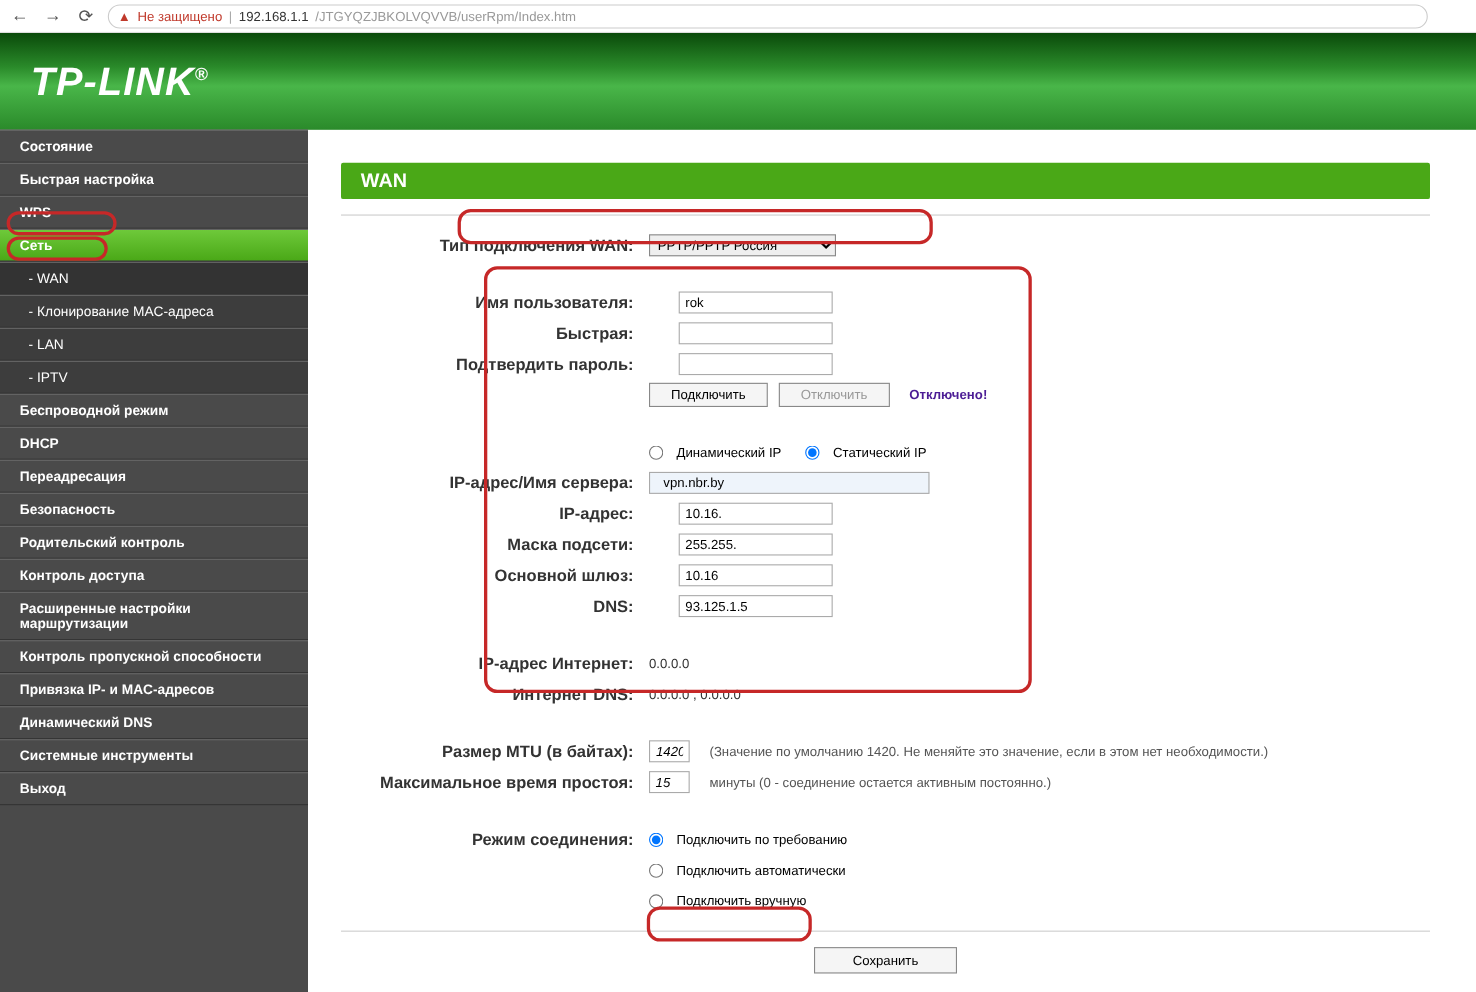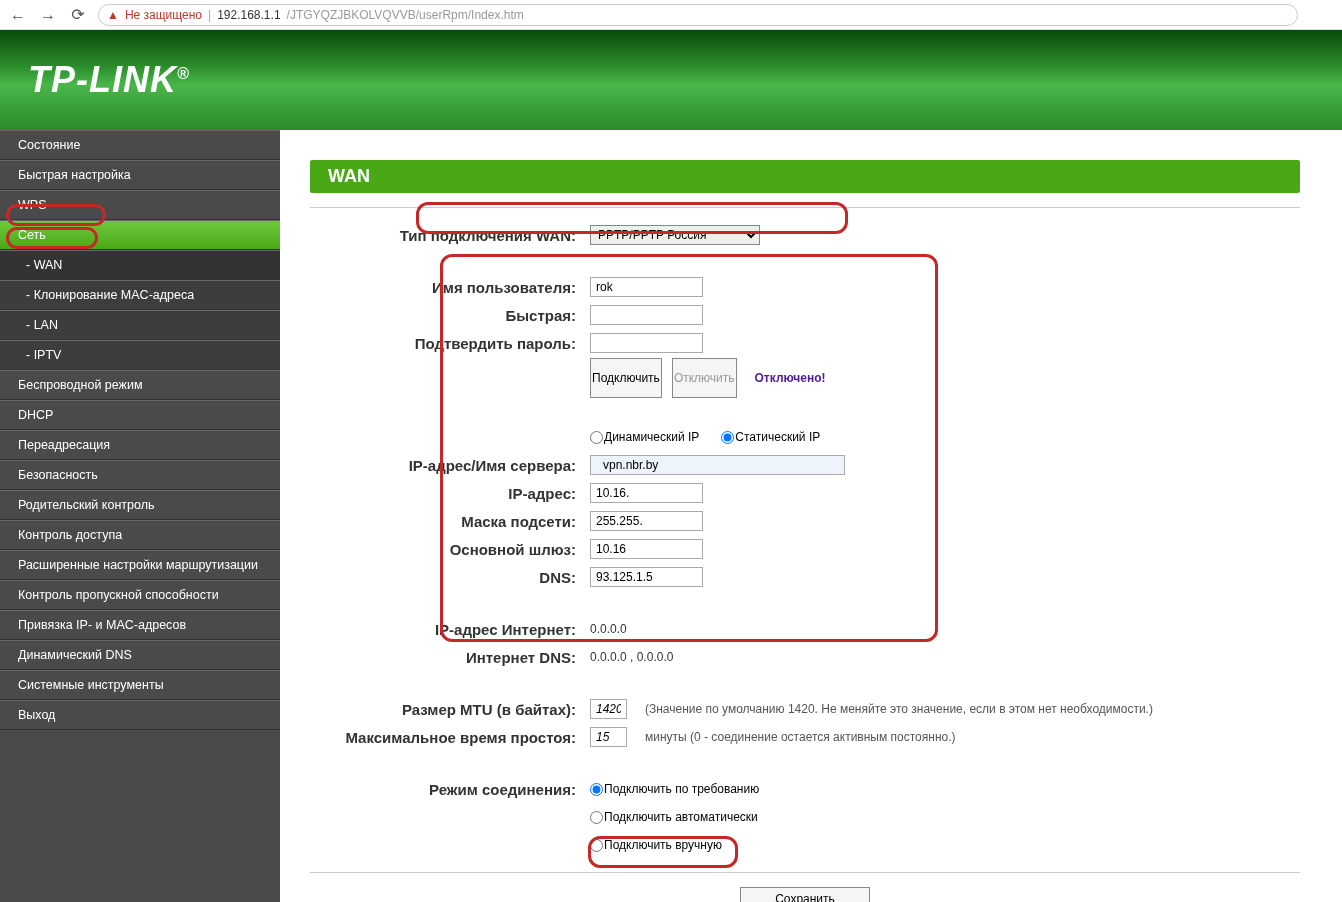--- a/index.html
+++ b/index.html
@@ -9,50 +9,50 @@
 .browser-bar { height: 30px; background: #fff; border-bottom: 1px solid #ddd; display: flex; align-items: center; padding: 0 8px; gap: 10px; }
 .nav-btn { width: 20px; height: 20px; display: flex; align-items: center; justify-content: center; color: #555; cursor: pointer; font-size: 16px; }
 .url-bar { flex: 1; height: 22px; border: 1px solid #ccc; border-radius: 12px; display: flex; align-items: center; padding: 0 8px; font-size: 12px; color: #555; gap: 6px; max-width: 1200px; }
 .warn-icon { color: #c0392b; font-size: 12px; }
 .not-secure { color: #c0392b; }
 .url-sep { color: #aaa; }
 .url-host { color: #333; }
 .url-path { color: #999; }
 
 
-.header { height: 100px; background: linear-gradient(to bottom, #0a4a0a 0%, #2a8a2a 35%, #49b649 55%, #2a8a2a 100%); display: flex; align-items: center; padding-left: 28px; }
+.header { height: 88px; background: linear-gradient(to bottom, #0a4a0a 0%, #2a8a2a 35%, #49b649 55%, #2a8a2a 100%); display: flex; align-items: center; padding-left: 28px; }
 .logo { color: #fff; font-size: 36px; font-weight: 900; letter-spacing: 1px; font-style: italic; }
 .logo sup { font-size: 16px; }
 
 
 .layout { display: flex; }
 .sidebar { width: 280px; background: #4a4a4a; }
-.sidebar-item { display: block; color: #fff; padding: 7px 18px; font-size: 12.5px; font-weight: normal; border-top: 1px solid #666; border-bottom: 1px solid #333; cursor: pointer; background: #4a4a4a; }
+.sidebar-item { display: block; color: #fff; padding: 7px 18px; font-size: 12.5px; font-weight: bold; border-top: 1px solid #666; border-bottom: 1px solid #333; cursor: pointer; background: #4a4a4a; }
 .sidebar-item.sub { padding-left: 26px; font-weight: normal; background: #3d3d3d; }
 .sidebar-item.active-cat { background: linear-gradient(to bottom, #6ec93a, #4aa817); color: #fff; }
 .sidebar-item.active-sub { background: #333; color: #fff; }
 
 .content { flex: 1; padding: 30px 0 30px 30px; }
 .content-inner { max-width: 990px; }
 .page-title { background: #4aa817; color: #fff; font-size: 18px; font-weight: bold; padding: 6px 18px; border-radius: 2px; }
 .divider { border: none; border-top: 1px solid #ccc; margin: 14px 0; }
 
 .form-row { display: flex; align-items: center; min-height: 26px; margin-bottom: 2px; }
 .form-label { width: 280px; text-align: right; padding-right: 14px; font-size: 15px; font-weight: bold; color: #333; }
 .form-field { flex: 1; display: flex; align-items: center; gap: 10px; font-size: 12px; }
 .form-field input[type=text], .form-field input[type=password] { border: 1px solid #aaa; padding: 2px 5px; height: 20px; font-size: 12px; }
-.form-field input.w140 { width: 113px; }
+.form-field input.w140 { width: 140px; margin-left: 27px; }
 .form-field input.w200 { width: 255px; }
 .form-field input.w55 { width: 37px; font-style: italic; }
 .form-field select { border: 1px solid #888; height: 20px; font-size: 12px; width: 170px; padding: 0 3px; }
-.form-field button { border: 1px solid #888; background: #f5f5f5; padding: 2px 1px; font-size: 12px; height: 40px; cursor: pointer; }
+.form-field button { border: 1px solid #888; background: #f5f5f5; padding: 2px 19px; font-size: 12px; height: 22px; cursor: pointer; }
 .form-field button:disabled { color: #999; }
 .status-text { color: #4c1d95; font-weight: bold; margin-left: 8px; }
 .radio-row { display: flex; gap: 22px; align-items: center; }
-.radio-opt { display: flex; align-items: center; gap: 1px; font-size: 12px; }
+.radio-opt { display: flex; align-items: center; gap: 12px; font-size: 12px; }
 .hint { color: #555; font-size: 12px; margin-left: 8px; }
 .static-val { font-size: 12px; color: #333; }
 
 .save-row { display: flex; justify-content: center; margin-top: 12px; }
 .save-btn { border: 1px solid #888; background: #f5f5f5; padding: 4px 34px; font-size: 12px; cursor: pointer; }
 
 
 .hl { position: absolute; border: 3px solid #c62828; border-radius: 12px; pointer-events: none; }
 .rel { position: relative; }
 </style>

